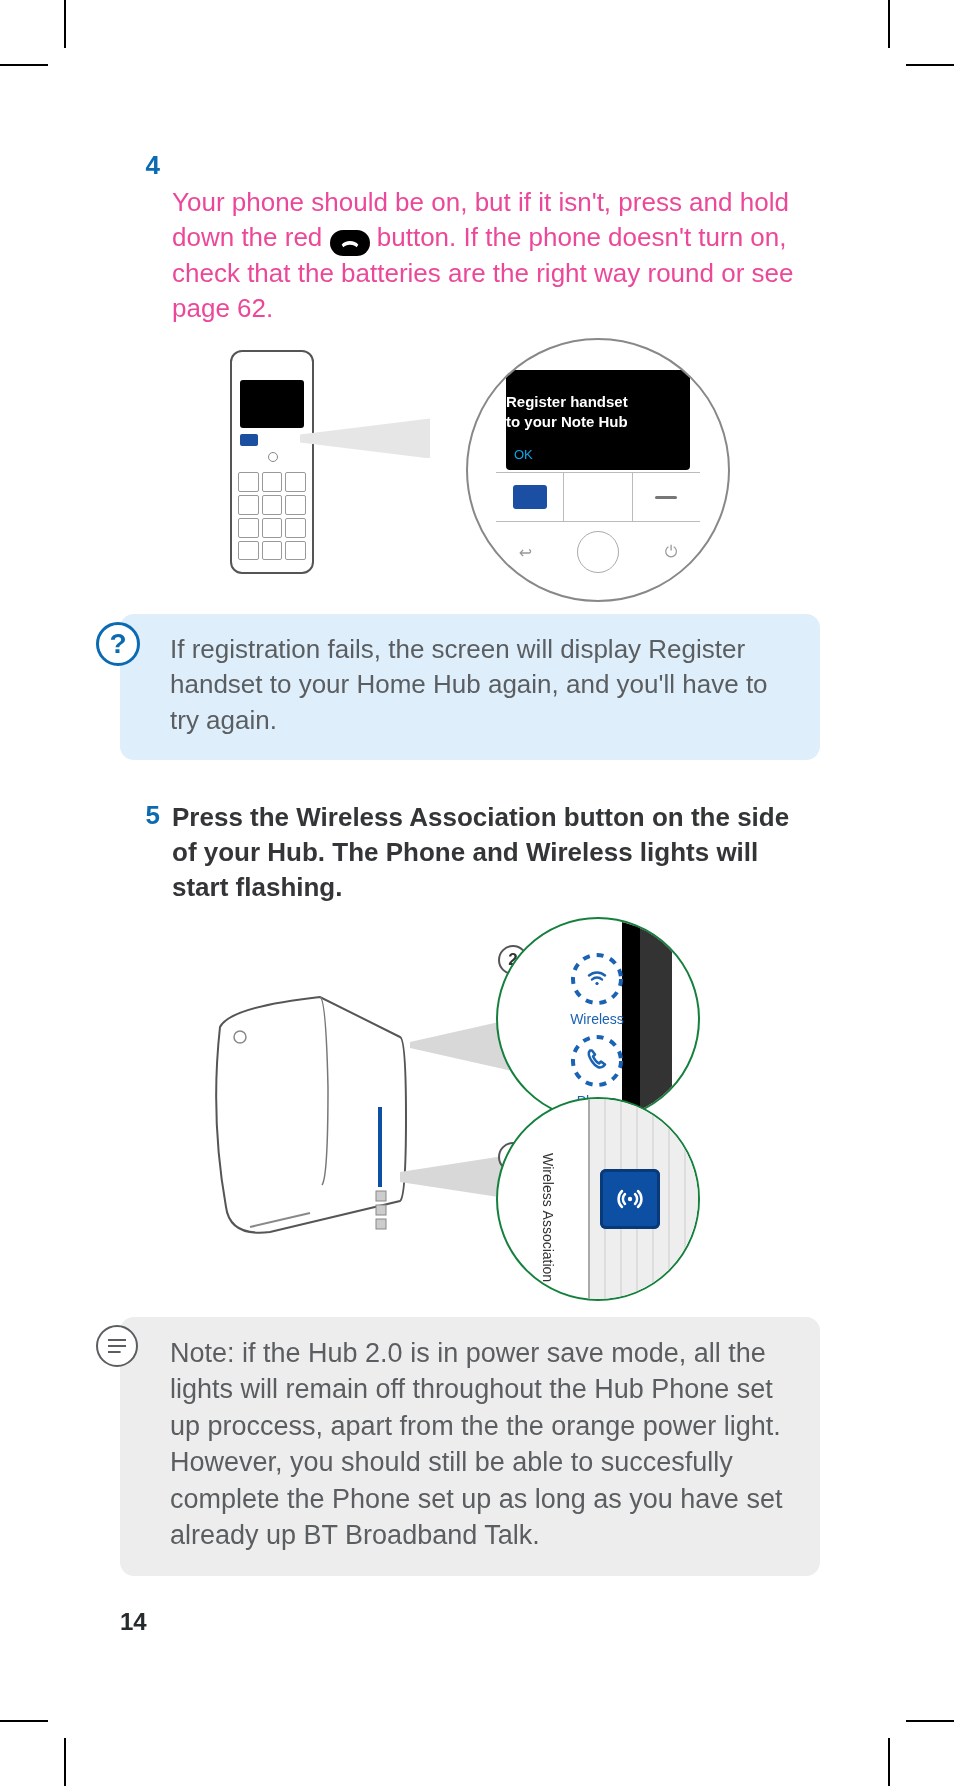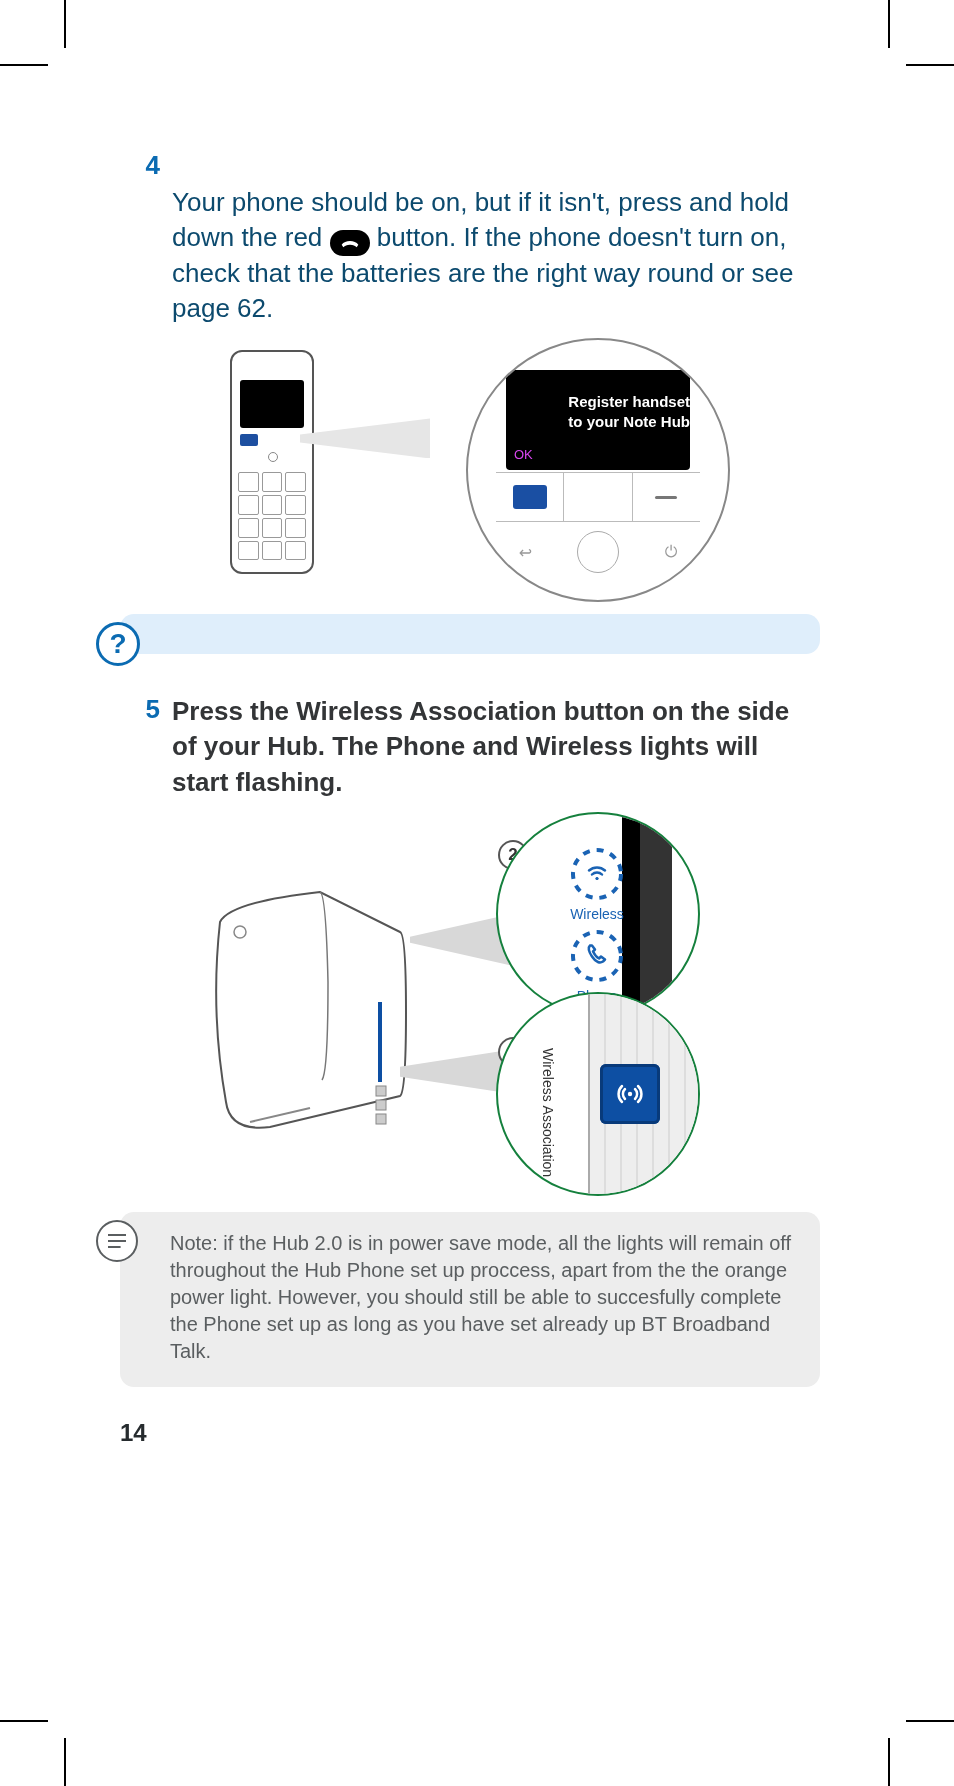--- a/index.html
+++ b/index.html
@@ -47,21 +47,21 @@
   .step-body {
     flex: 1 1 auto;
     font-size: 26px;
     line-height: 1.35;
   }
   .step-title {
     font-weight: 700;
     color: #333537;
   }
   .step-desc {
-    color: #0c4a6e;
+    color: #ec4899;
   }
 
   .icon-pill {
     display: inline-flex;
     align-items: center;
     justify-content: center;
     width: 40px;
     height: 26px;
     background: #000;
     border-radius: 13px;
@@ -128,28 +128,28 @@
     overflow: hidden;
   }
   .zoom1 .screen {
     position: absolute; left: 38px; top: 30px;
     width: 184px; height: 100px;
     background: #000;
     border-radius: 4px;
     color: #fff;
     font-size: 15px;
     line-height: 1.3;
-    text-align: right;
+    text-align: left;
     box-sizing: border-box;
     padding-top: 22px;
     font-weight: 600;
   }
   .zoom1 .okline {
     position: absolute; left: 8px; bottom: 6px;
-    font-size: 13px; font-weight: 400; color:#d946ef;
+    font-size: 13px; font-weight: 400; color:#0ea5e9;
   }
   .zoom1 .divs {
     position: absolute; left: 28px; top: 132px; right: 28px; bottom: 10px;
   }
   .zoom1 .divs .row1 {
     display:flex; height: 48px; border-top:1px solid #bbb; border-bottom:1px solid #bbb;
   }
   .zoom1 .divs .row1 > div {
     flex:1; border-right:1px solid #bbb; display:flex; align-items:center; justify-content:center;
   }
@@ -269,21 +269,21 @@
     white-space: nowrap;
   }
 
   
   .note-box {
     position: relative;
     display:flex;
     background: #ededed;
     border-radius: 14px;
     padding: 18px 24px 22px 24px;
-    font-size: 20px;
+    font-size: 27px;
     line-height: 1.35;
     color: #5a5e60;
   }
   .nicon-c {
     width:38px;height:38px;border:2px solid #5a5e60;border-radius:50%;
     display:flex;align-items:center;justify-content:center;
     background:#fff;
   }
   .nicon-lines {
     width: 18px; height: 14px;
@@ -373,20 +373,21 @@
           <span class="sym">⏻</span>
         </div>
       </div>
     </div>
   </div>
 
   <div class="info-box">
     <div class="qicon">
       <div class="qicon-c">?</div>
     </div>
+    <div class="body-text">If registration fails, the screen will display Register handset to your Home Hub again, and you'll have to try again.</div>
   </div>
 
   <div class="step">
     <div class="step-num">5</div>
     <div class="step-body">
       <span class="step-title">Press the Wireless Association button on the side of your Hub. The Phone and Wireless lights will start flashing.</span>
     </div>
   </div>
 
   <div class="illus2">

